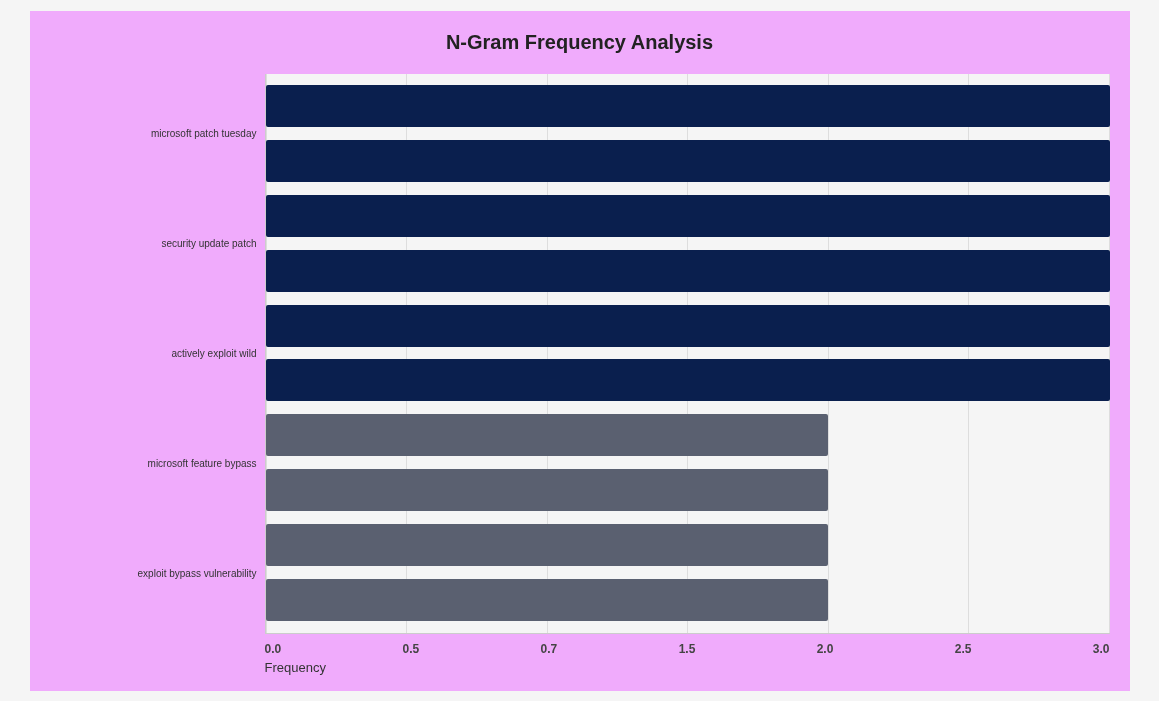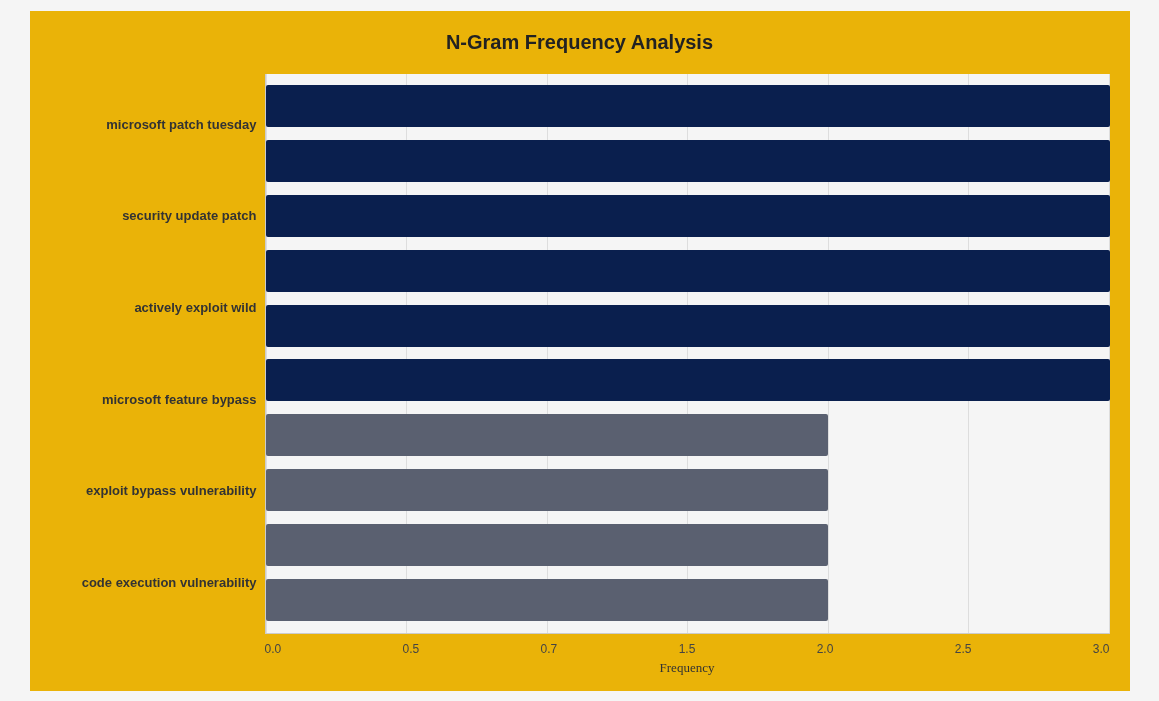--- a/index.html
+++ b/index.html
@@ -6,21 +6,21 @@
     body {
       background: #f5f5f5;
       font-family: Arial, sans-serif;
       width: 1159px;
       height: 701px;
       display: flex;
       align-items: center;
       justify-content: center;
     }
     .chart-container {
-      background: #eab308;
+      background: #f0abfc;
       width: 1100px;
       height: 680px;
       padding: 20px 20px 60px 20px;
       position: relative;
     }
     .chart-title {
       text-align: center;
       font-size: 20px;
       font-weight: bold;
       color: #222;
@@ -35,29 +35,28 @@
     .y-axis {
       width: 215px;
       flex-shrink: 0;
       display: flex;
       flex-direction: column;
       justify-content: space-around;
       padding-top: 5px;
       padding-bottom: 5px;
     }
     .y-label {
-      font-size: 13px;
+      font-size: 10px;
       color: #333;
       text-align: left;
       padding-right: 8px;
       height: 50px;
       display: flex;
       align-items: center;
       justify-content: flex-end;
-      font-weight: bold;
     }
     .plot-area {
       flex: 1;
       position: relative;
       border-left: 1px solid #ccc;
       border-bottom: 1px solid #ccc;
       background: #f5f5f5;
       display: flex;
       flex-direction: column;
       justify-content: space-around;
@@ -93,48 +92,46 @@
     }
     .bar-gray {
       background: #5a6070;
     }
     .x-axis {
       margin-left: 215px;
       display: flex;
       justify-content: space-between;
       margin-top: 8px;
       padding-right: 0px;
+      font-weight: bold;
     }
     .x-tick {
       font-size: 12px;
       color: #444;
       text-align: center;
     }
     .x-label {
-      text-align: center;
       font-size: 13px;
       color: #333;
       margin-top: 4px;
       margin-left: 215px;
-      font-family: Liberation Serif, serif;
     }
   </style>
 </head>
 <body>
 
 <div class="chart-container">
   <div class="chart-title">N-Gram Frequency Analysis</div>
   <div class="chart-area">
     <div class="y-axis" id="y-axis">
         <div class="y-label">microsoft patch tuesday</div>
         <div class="y-label">security update patch</div>
         <div class="y-label">actively exploit wild</div>
         <div class="y-label">microsoft feature bypass</div>
         <div class="y-label">exploit bypass vulnerability</div>
-        <div class="y-label">code execution vulnerability</div>
       </div>
     <div class="plot-area" id="plot-area">
       <div class="grid-lines" id="grid-lines">
           <div class="grid-line"></div>
           <div class="grid-line"></div>
           <div class="grid-line"></div>
           <div class="grid-line"></div>
           <div class="grid-line"></div>
           <div class="grid-line"></div>
           <div class="grid-line"></div>

